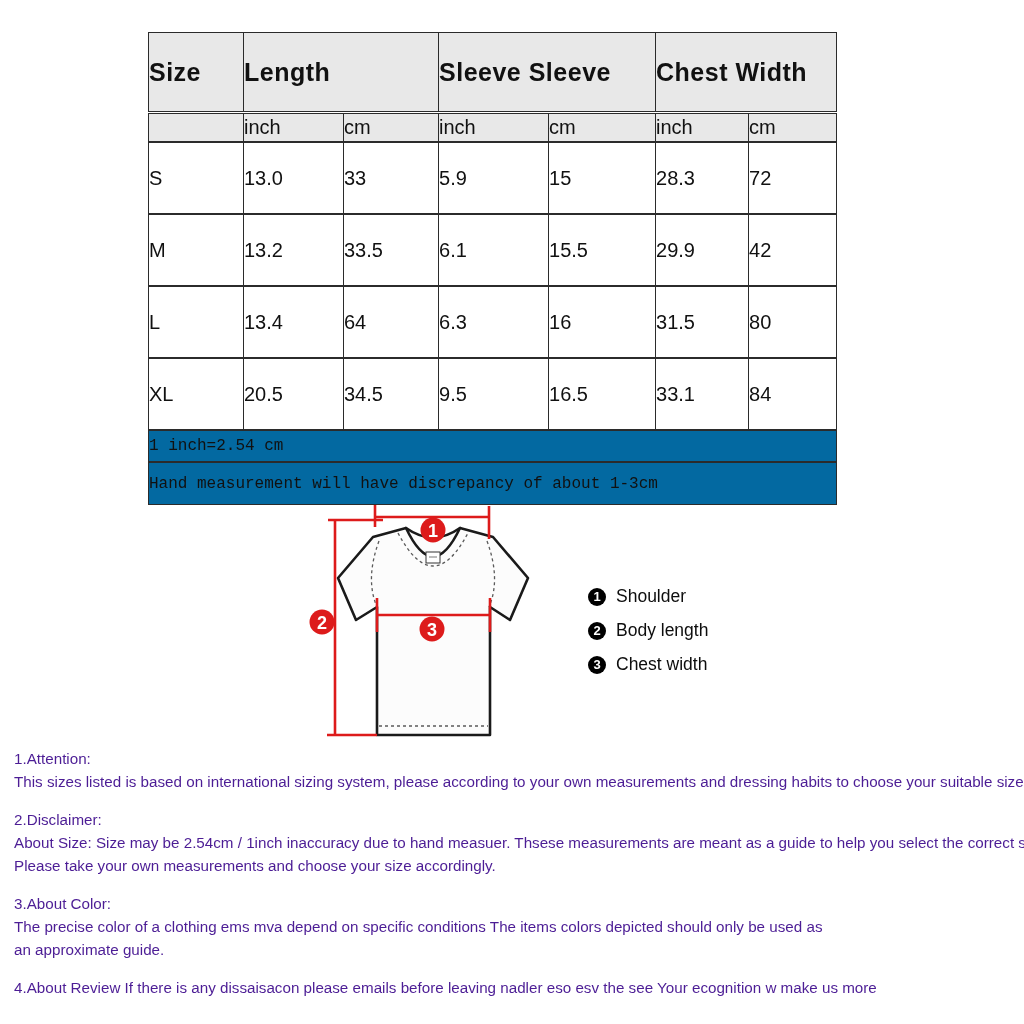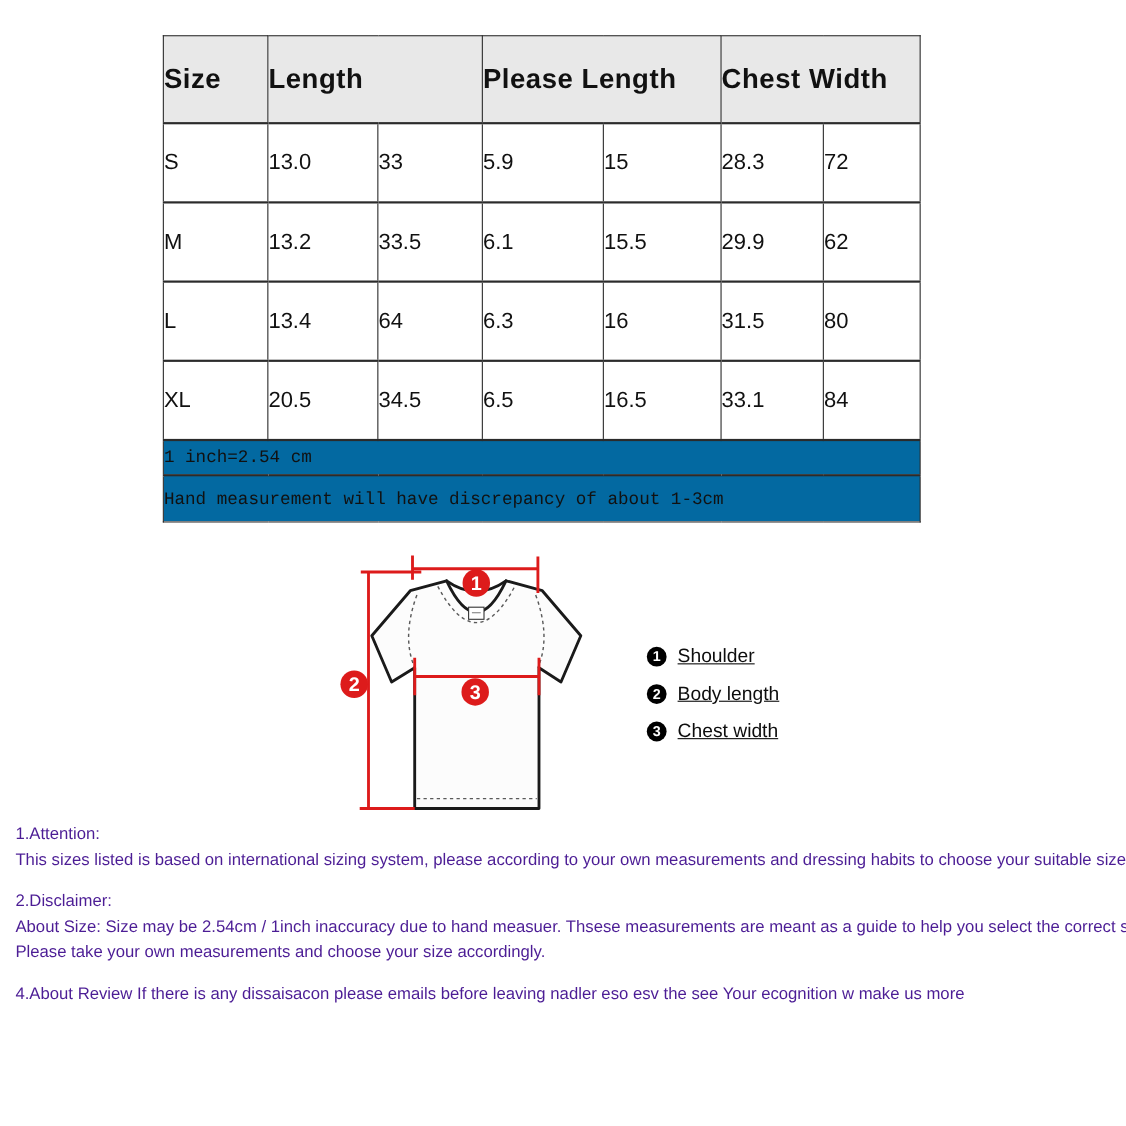--- a/index.html
+++ b/index.html
@@ -73,21 +73,21 @@
     display: flex; flex-direction: column; gap: 13px;
   }
   .legend-item { display: flex; align-items: center; gap: 10px; }
   .legend-badge {
     width: 18px; height: 18px; border-radius: 50%;
     background: #000000; color: #ffffff;
     font-size: 13px; font-weight: bold;
     line-height: 18px; text-align: center;
     flex: 0 0 auto;
   }
-  .legend-label { font-size: 17.5px; color: #0d0d0d; text-decoration: underline; }
+  .legend-label { font-size: 17.5px; color: #0d0d0d; }
 
   
   .notes {
     position: absolute; left: 14px; top: 747px;
     width: 1005px;
   }
   .note-paragraph { margin: 0 0 15px 0; }
   .note-line {
     font-size: 15.2px; line-height: 23px;
     white-space: nowrap;
@@ -106,56 +106,65 @@
         <col style="width:95px">
       <col style="width:110px">
         <col style="width:107px">
         <col style="width:93px">
       <col style="width:88px">
     </colgroup>
     <tbody>
       <tr class="head-row">
         <th>Size</th>
         <th colspan="2">Length</th>
-        <th colspan="2">Please Length</th>
+        <th colspan="2">Sleeve Sleeve</th>
         <th colspan="2">Chest Width</th>
+      </tr>
+      <tr class="sub-row">
+        <th></th>
+        <th>inch</th>
+        <th>cm</th>
+        <th>inch</th>
+        <th>cm</th>
+        <th>inch</th>
+        <th>cm</th>
       </tr>
 
       <tr class="data-row">
         <td>S</td>
         <td>13.0</td>
         <td>33</td>
         <td>5.9</td>
         <td>15</td>
         <td>28.3</td>
         <td>72</td>
       </tr>
       <tr class="data-row">
         <td>M</td>
         <td>13.2</td>
         <td>33.5</td>
         <td>6.1</td>
         <td>15.5</td>
         <td>29.9</td>
-        <td>62</td>
+        <td>42</td>
       </tr>
       <tr class="data-row">
         <td>L</td>
         <td>13.4</td>
         <td>64</td>
         <td>6.3</td>
         <td>16</td>
         <td>31.5</td>
         <td>80</td>
       </tr>
       <tr class="data-row">
         <td>XL</td>
         <td>20.5</td>
         <td>34.5</td>
-        <td>6.5</td>
+        <td>9.5</td>
         <td>16.5</td>
         <td>33.1</td>
         <td>84</td>
       </tr>
 
       <tr class="note-row first">
         <td colspan="7">1 inch=2.54 cm</td>
       </tr>
       <tr class="note-row second">
         <td colspan="7">Hand measurement will have discrepancy of about 1-3cm</td>
@@ -220,17 +229,22 @@
     <div class="note-paragraph">
       <div class="note-line">1.Attention:</div>
       <div class="note-line">This sizes listed is based on international sizing system, please according to your own measurements and dressing habits to choose your suitable size.</div>
     </div>
     <div class="note-paragraph">
       <div class="note-line">2.Disclaimer:</div>
       <div class="note-line">About Size: Size may be 2.54cm / 1inch inaccuracy due to hand measuer. Thsese measurements are meant as a guide to help you select the correct size.</div>
       <div class="note-line">Please take your own measurements and choose your size accordingly.</div>
     </div>
     <div class="note-paragraph">
+      <div class="note-line">3.About Color:</div>
+      <div class="note-line">The precise color of a clothing ems mva depend on specific conditions The items colors depicted should only be used as</div>
+      <div class="note-line">an approximate guide.</div>
+    </div>
+    <div class="note-paragraph">
       <div class="note-line">4.About Review If there is any dissaisacon please emails before leaving nadler eso esv the see Your ecognition w make us more</div>
     </div>
   </div>
 
 </div>
 
 </body></html>

